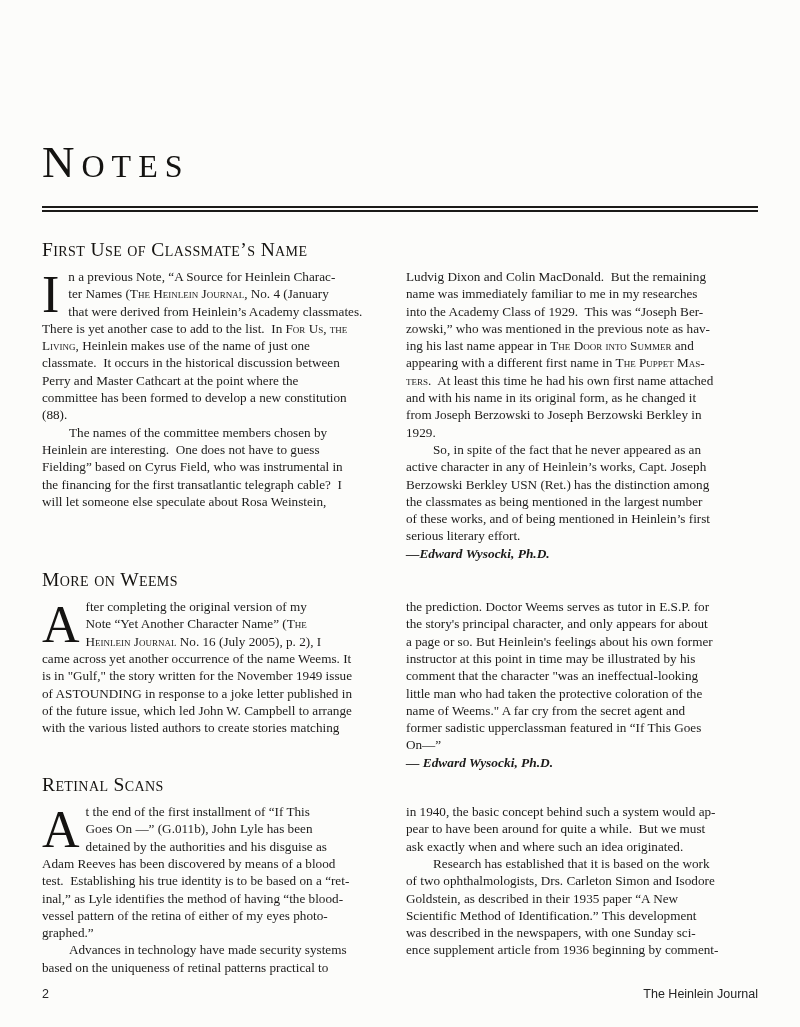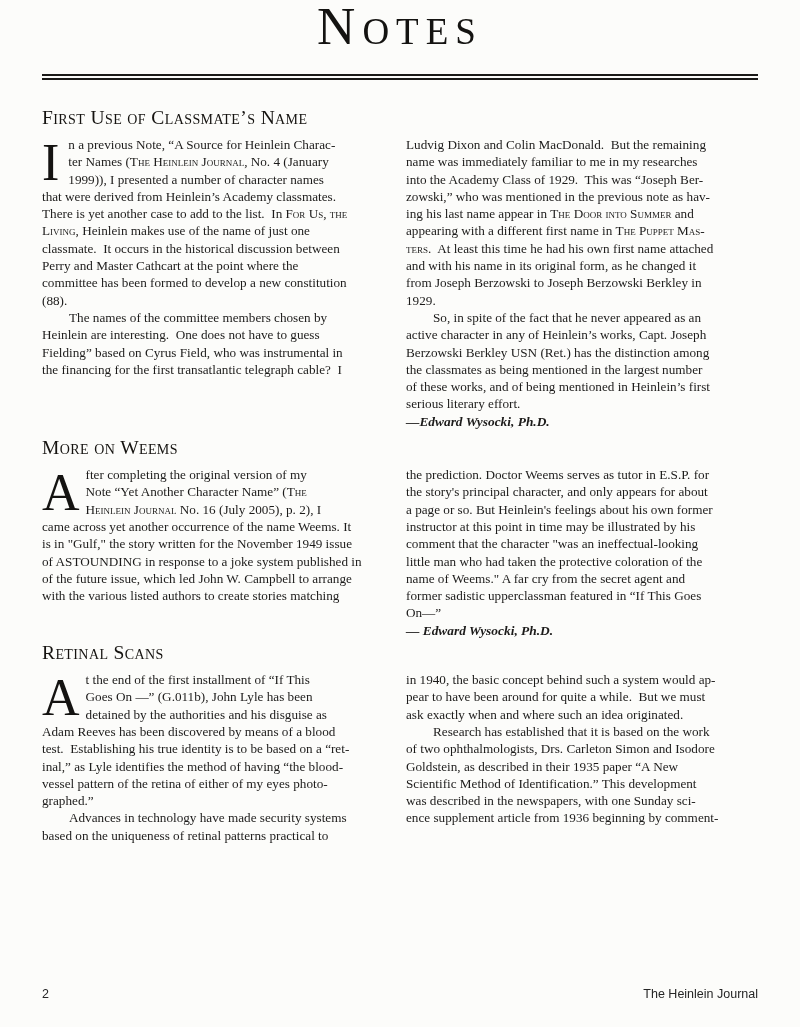--- a/index.html
+++ b/index.html
@@ -8,25 +8,25 @@
     width:800px;height:1027px;
     margin:0 auto;
     background:var(--paper,#fcfcfa);
     color:var(--ink,#1c1b1a);
     font-family:"Liberation Serif",serif;
     box-sizing:border-box;
     padding:0 42px;
     overflow:hidden;
   }
   .title{
-    text-align:center;
     font-variant:small-caps;
-    font-size:53px;
+    font-size:45px;
     letter-spacing:7px;
     line-height:1;
+    padding-top:140px;
     color:#141311;
   }
   .rule{
     margin-top:21px;
     height:2px;
     border-top:2px solid #1b1a18;
     border-bottom:2px solid #1b1a18;
   }
   .section{margin-top:28px;}
   .section:nth-child(2){margin-top:8px;}
@@ -85,34 +85,34 @@
   <div class="rule"></div>
   <main>
       <section class="section">
         <h2 class="section-heading">First Use of Classmate’s Name</h2>
         <div class="cols">
           <div class="col">
             <div class="para">
               <span class="dropcap narrow">I</span>
               <div class="line">n a previous Note, “A Source for Heinlein Charac-</div>
               <div class="line"><span>ter Names (</span><span class="sc">The Heinlein Journal</span><span>, No. 4 (January</span></div>
-              <div class="line">1999)), I presented a number of character names</div>
               <div class="line">that were derived from Heinlein’s Academy classmates.</div>
               <div class="line"><span>There is yet another case to add to the list.  In </span><span class="scit">For Us, the</span></div>
               <div class="line"><span class="scit">Living</span><span>, Heinlein makes use of the name of just one</span></div>
               <div class="line">classmate.  It occurs in the historical discussion between</div>
               <div class="line">Perry and Master Cathcart at the point where the</div>
               <div class="line">committee has been formed to develop a new constitution</div>
               <div class="line">(88).</div>
             </div>
             <div class="para indent">
               <div class="line">The names of the committee members chosen by</div>
               <div class="line">Heinlein are interesting.  One does not have to guess</div>
               <div class="line">Fielding” based on Cyrus Field, who was instrumental in</div>
               <div class="line">the financing for the first transatlantic telegraph cable?  I</div>
+              <div class="line">will let someone else speculate about Rosa Weinstein,</div>
             </div>
           </div>
           <div class="col">
             <div class="para">
               <div class="line">Ludvig Dixon and Colin MacDonald.  But the remaining</div>
               <div class="line">name was immediately familiar to me in my researches</div>
               <div class="line">into the Academy Class of 1929.  This was “Joseph Ber-</div>
               <div class="line">zowski,” who was mentioned in the previous note as hav-</div>
               <div class="line"><span>ing his last name appear in </span><span class="scit">The Door into Summer</span><span> and</span></div>
               <div class="line"><span>appearing with a different first name in </span><span class="scit">The Puppet Mas-</span></div>
@@ -137,21 +137,21 @@
         <h2 class="section-heading">More on Weems</h2>
         <div class="cols">
           <div class="col">
             <div class="para">
               <span class="dropcap">A</span>
               <div class="line">fter completing the original version of my</div>
               <div class="line"><span>Note “Yet Another Character Name” (</span><span class="sc">The</span></div>
               <div class="line"><span class="sc">Heinlein Journal</span><span> No. 16 (July 2005), p. 2), I</span></div>
               <div class="line">came across yet another occurrence of the name Weems. It</div>
               <div class="line">is in "Gulf," the story written for the November 1949 issue</div>
-              <div class="line">of ASTOUNDING in response to a joke system published in</div>
+              <div class="line">of ASTOUNDING in response to a joke letter published in</div>
               <div class="line">of the future issue, which led John W. Campbell to arrange</div>
               <div class="line">with the various listed authors to create stories matching</div>
             </div>
           </div>
           <div class="col">
             <div class="para">
               <div class="line">the prediction. Doctor Weems serves as tutor in E.S.P. for</div>
               <div class="line">the story's principal character, and only appears for about</div>
               <div class="line">a page or so. But Heinlein's feelings about his own former</div>
               <div class="line">instructor at this point in time may be illustrated by his</div>

